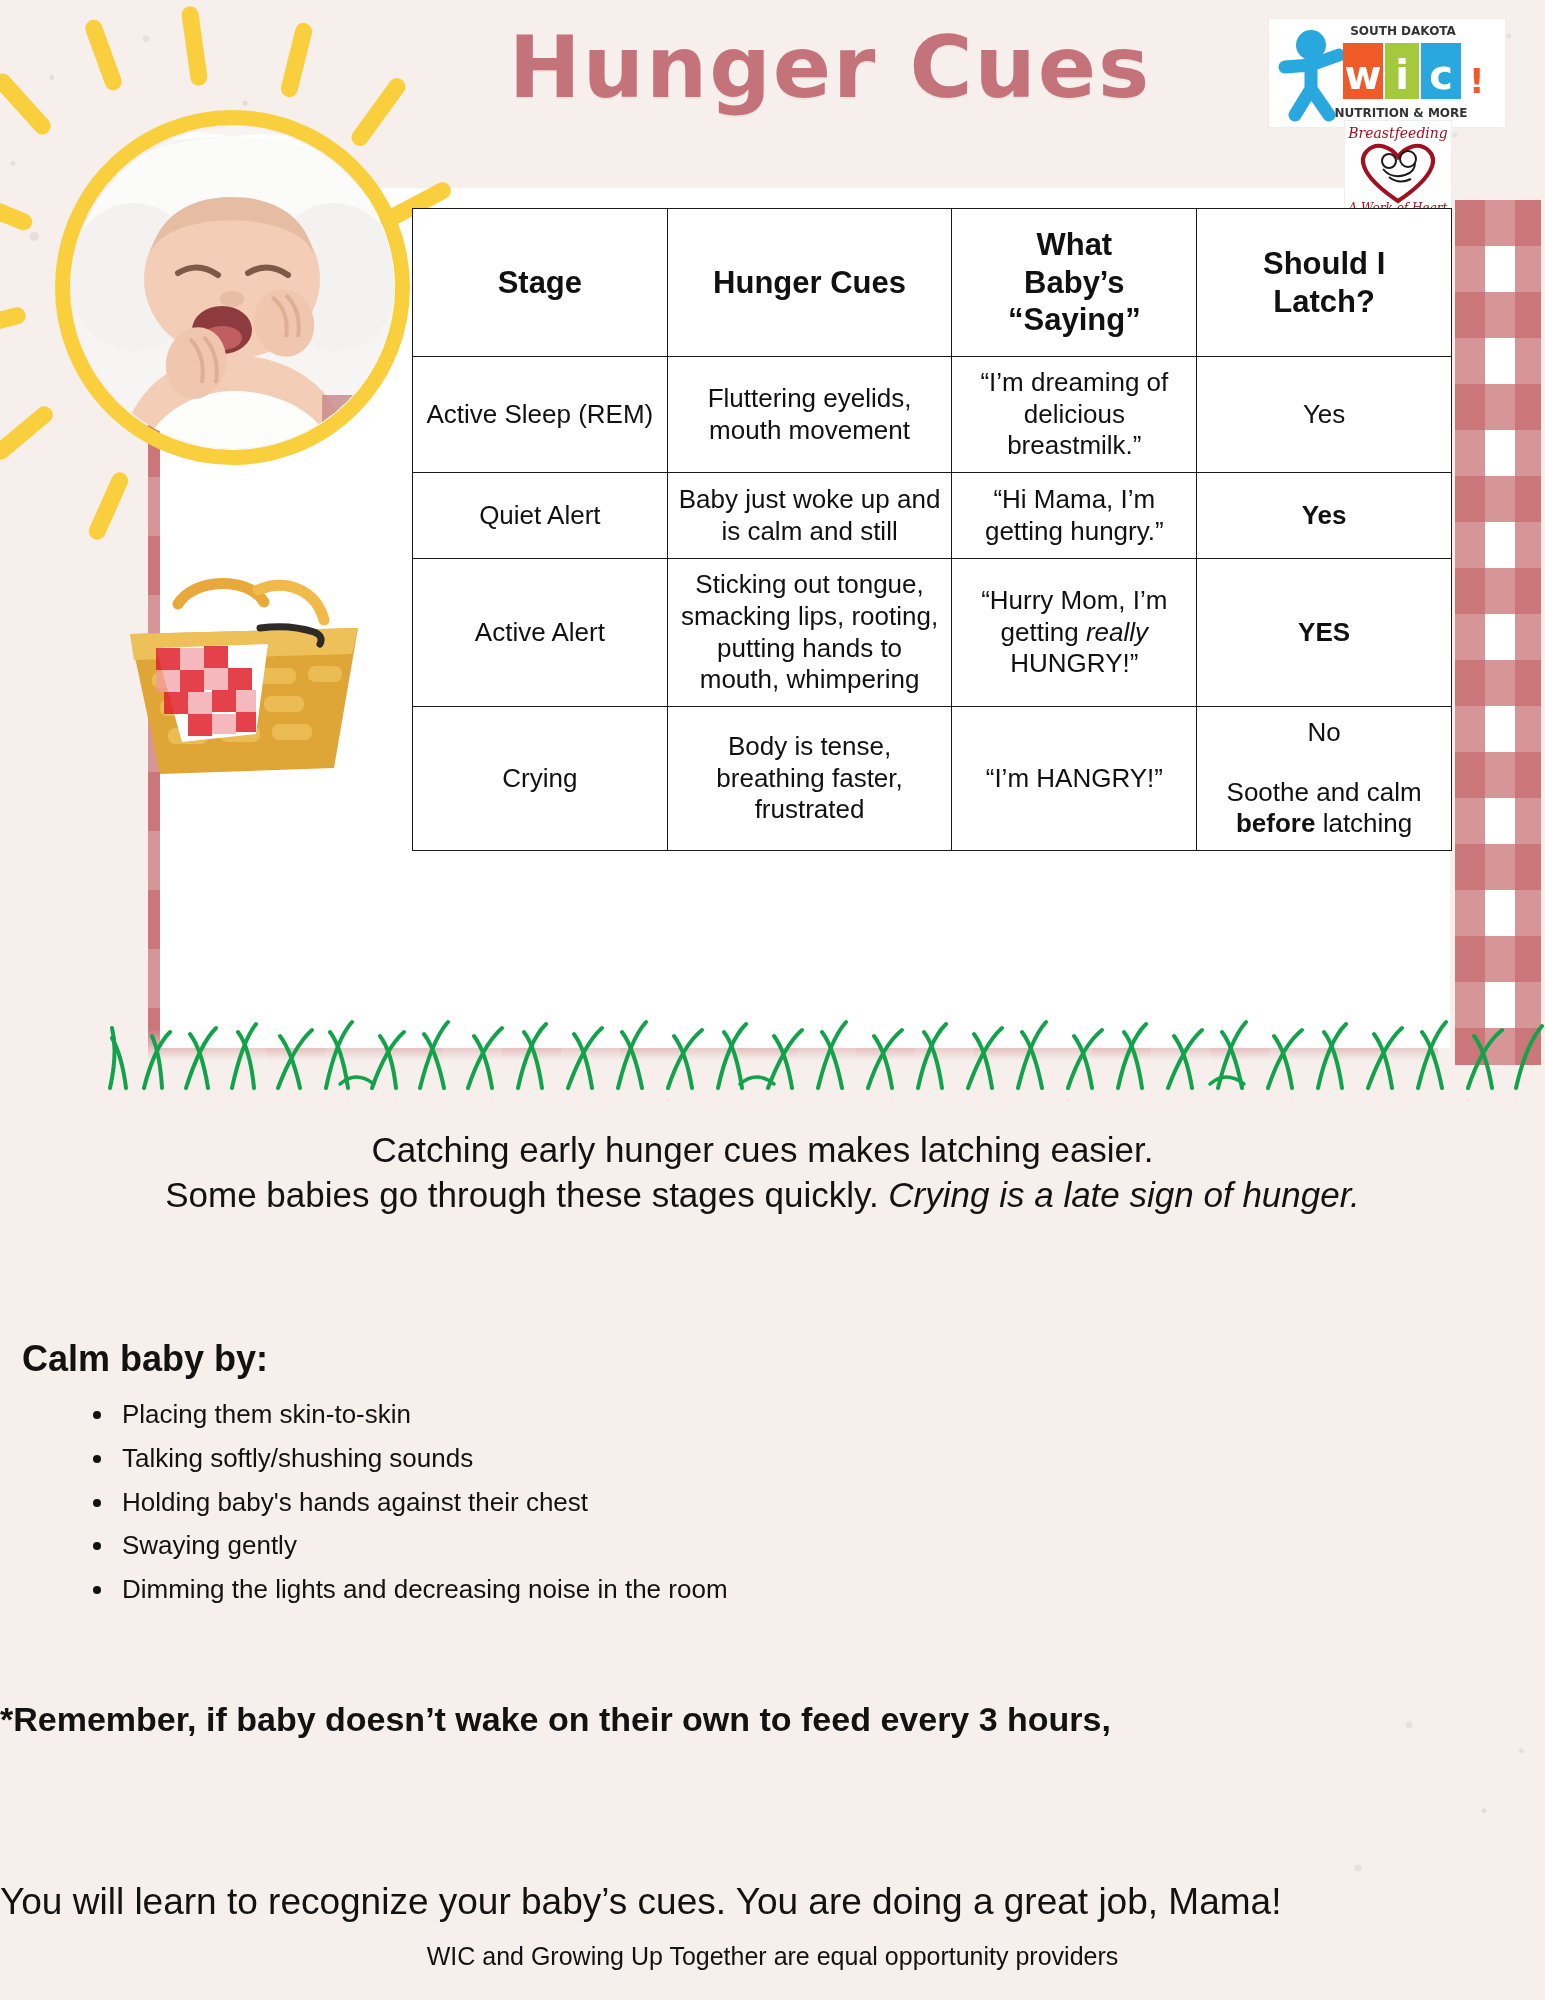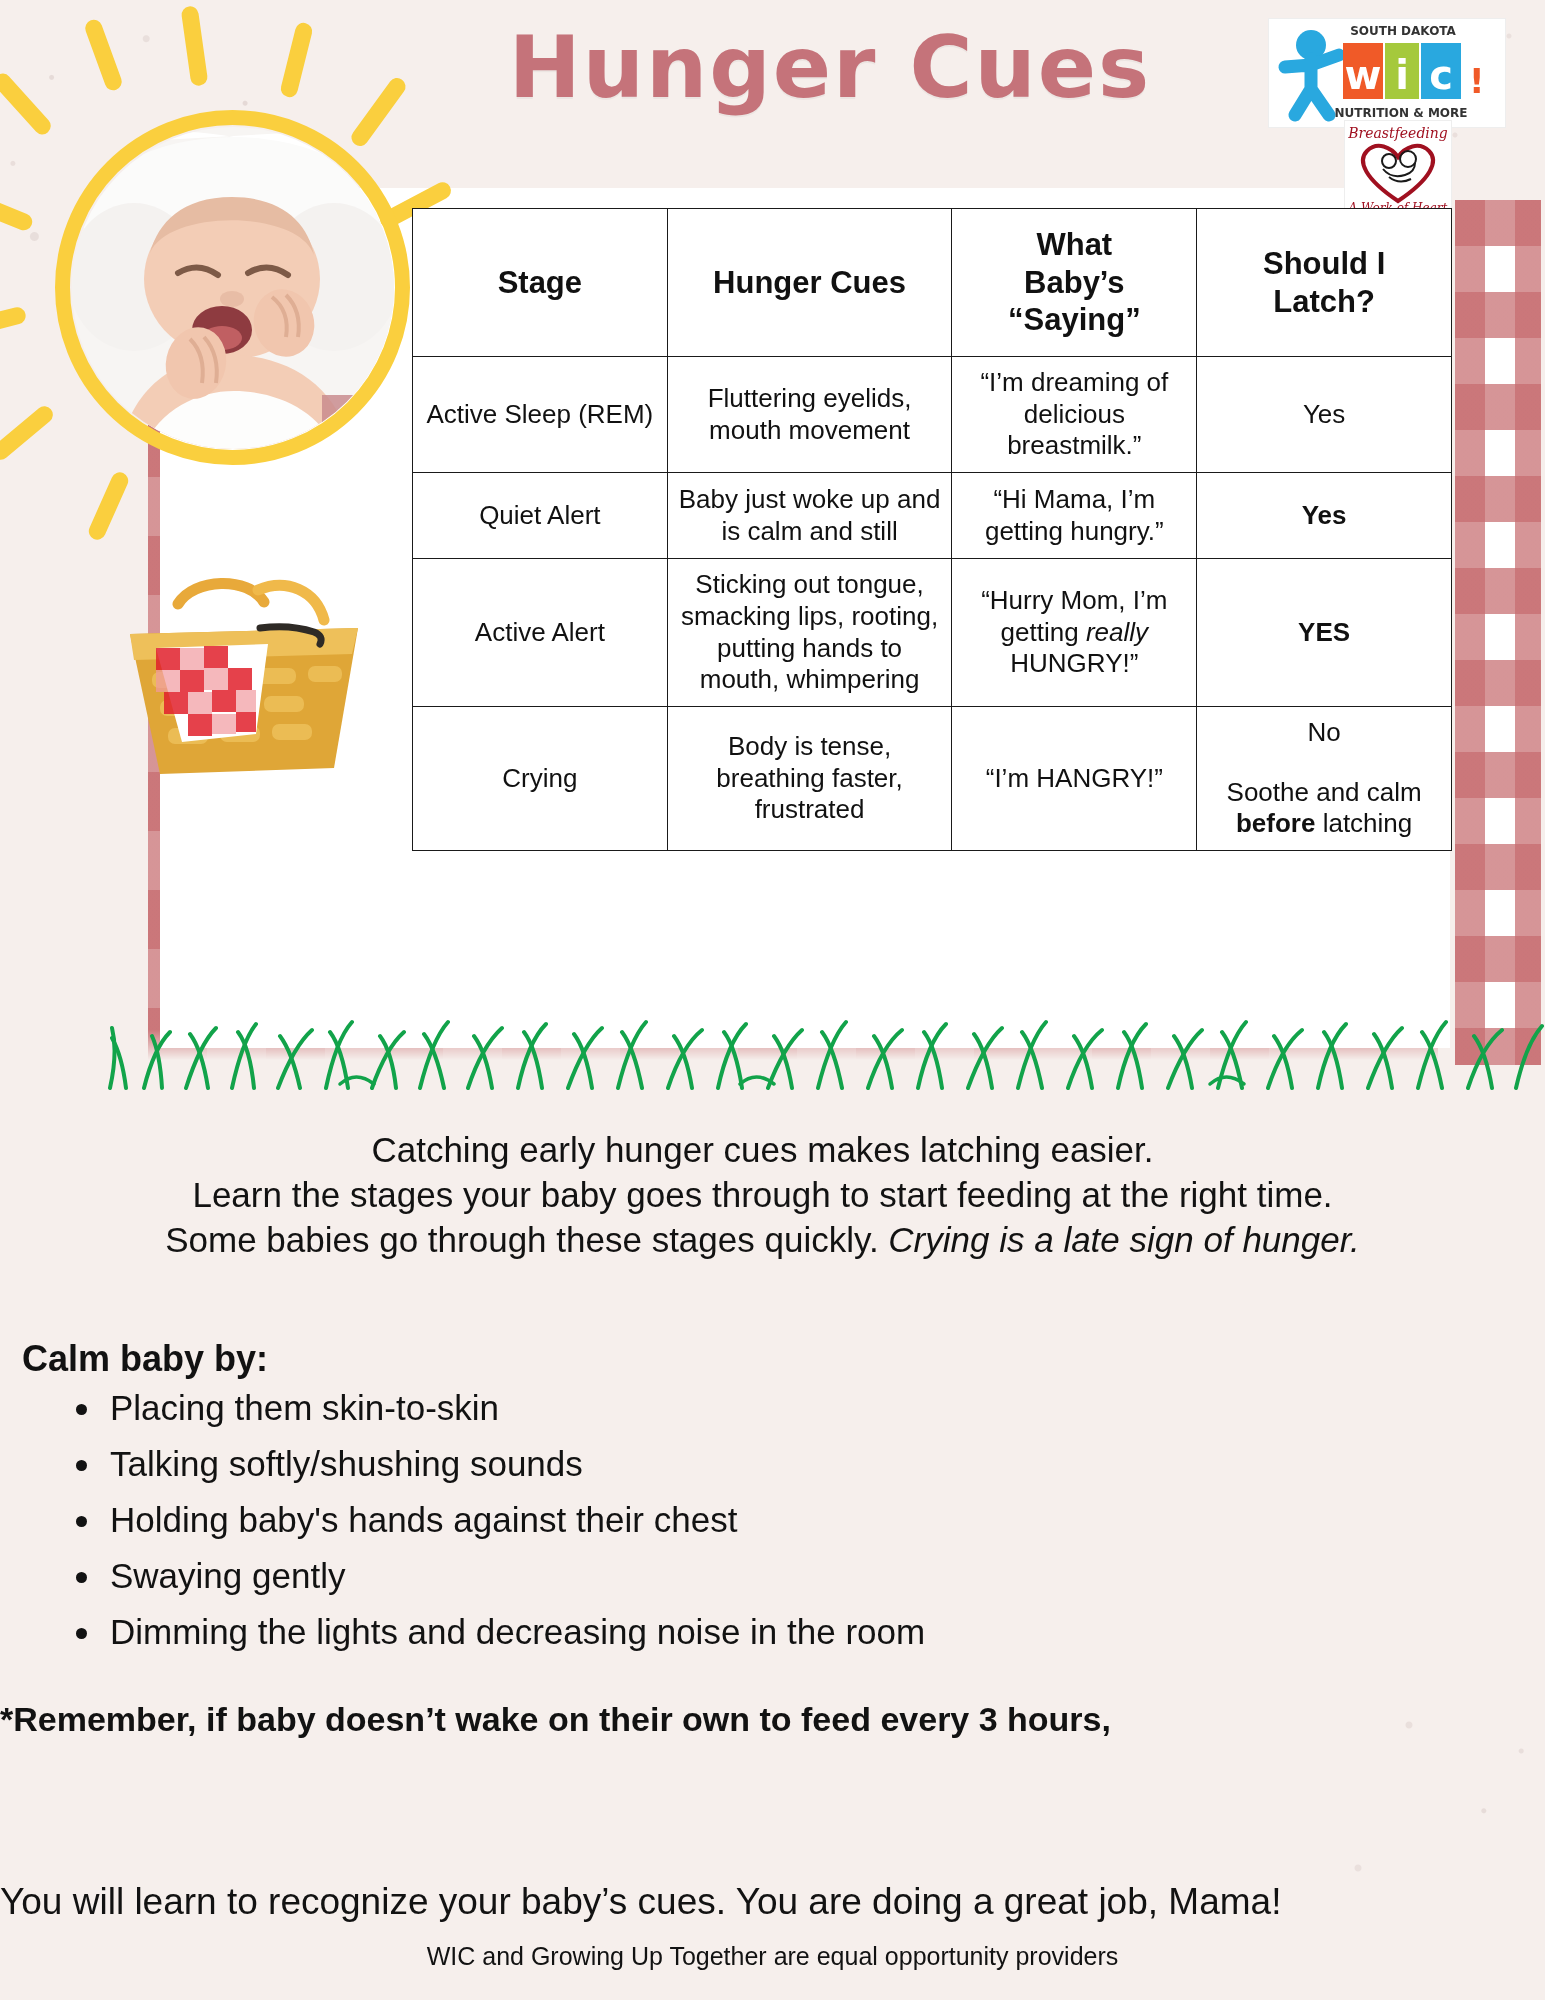--- a/index.html
+++ b/index.html
@@ -104,22 +104,22 @@
   #cues-table td{height:86px;}
   .bold{font-weight:bold;}
   .ital{font-style:italic;}
 
   
   #intro{position:absolute;left:0;top:1128px;width:1525px;text-align:center;
     font-size:35px;line-height:1.28;}
   #intro .line{display:block;}
 
   #calm-head{position:absolute;left:22px;top:1338px;font-size:36px;font-weight:bold;}
-  #calm-list{position:absolute;left:52px;top:1385px;margin:0;padding:0 0 0 52px;
-    font-size:35px;line-height:1.34;list-style:disc;}
+  #calm-list{position:absolute;left:52px;top:1385px;margin:12px;padding:0 0 0 52px;
+    font-size:26px;line-height:1.34;list-style:disc;}
   #calm-list li{margin:0 0 9px 0;padding-left:6px;}
 
   #remember{position:absolute;left:0;top:1697px;width:1545px;text-align:left;
     font-size:34px;font-weight:bold;line-height:1.32;}
   #remember .line{display:block;}
 
   #closing{position:absolute;left:0;top:1881px;width:1424px;
     font-size:37px;}
   #footer-note{position:absolute;left:0;top:1942px;width:1545px;text-align:center;
     font-size:25px;}
@@ -393,21 +393,20 @@
         <div style="height:28px"></div>
         <div><span>Soothe and calm </span><span class="bold">before</span><span> latching</span></div>
       </td>
     </tr>
 
   </tbody>
 </table>
 
 <div id="intro">
   <span class="line">Catching early hunger cues makes latching easier.</span>
-  <span class="line">Learn the stages your baby goes through to start feeding at the right time.</span>
   <span class="line"><span>Some babies go through these stages quickly. </span><span class="ital">Crying is a late sign of hunger.</span></span>
 </div>
 
 <div id="calm-head">Calm baby by:</div>
 
 <ul id="calm-list">
   <li>Placing them skin-to-skin</li>
   <li>Talking softly/shushing sounds</li>
   <li>Holding baby's hands against their chest</li>
   <li>Swaying gently</li>

